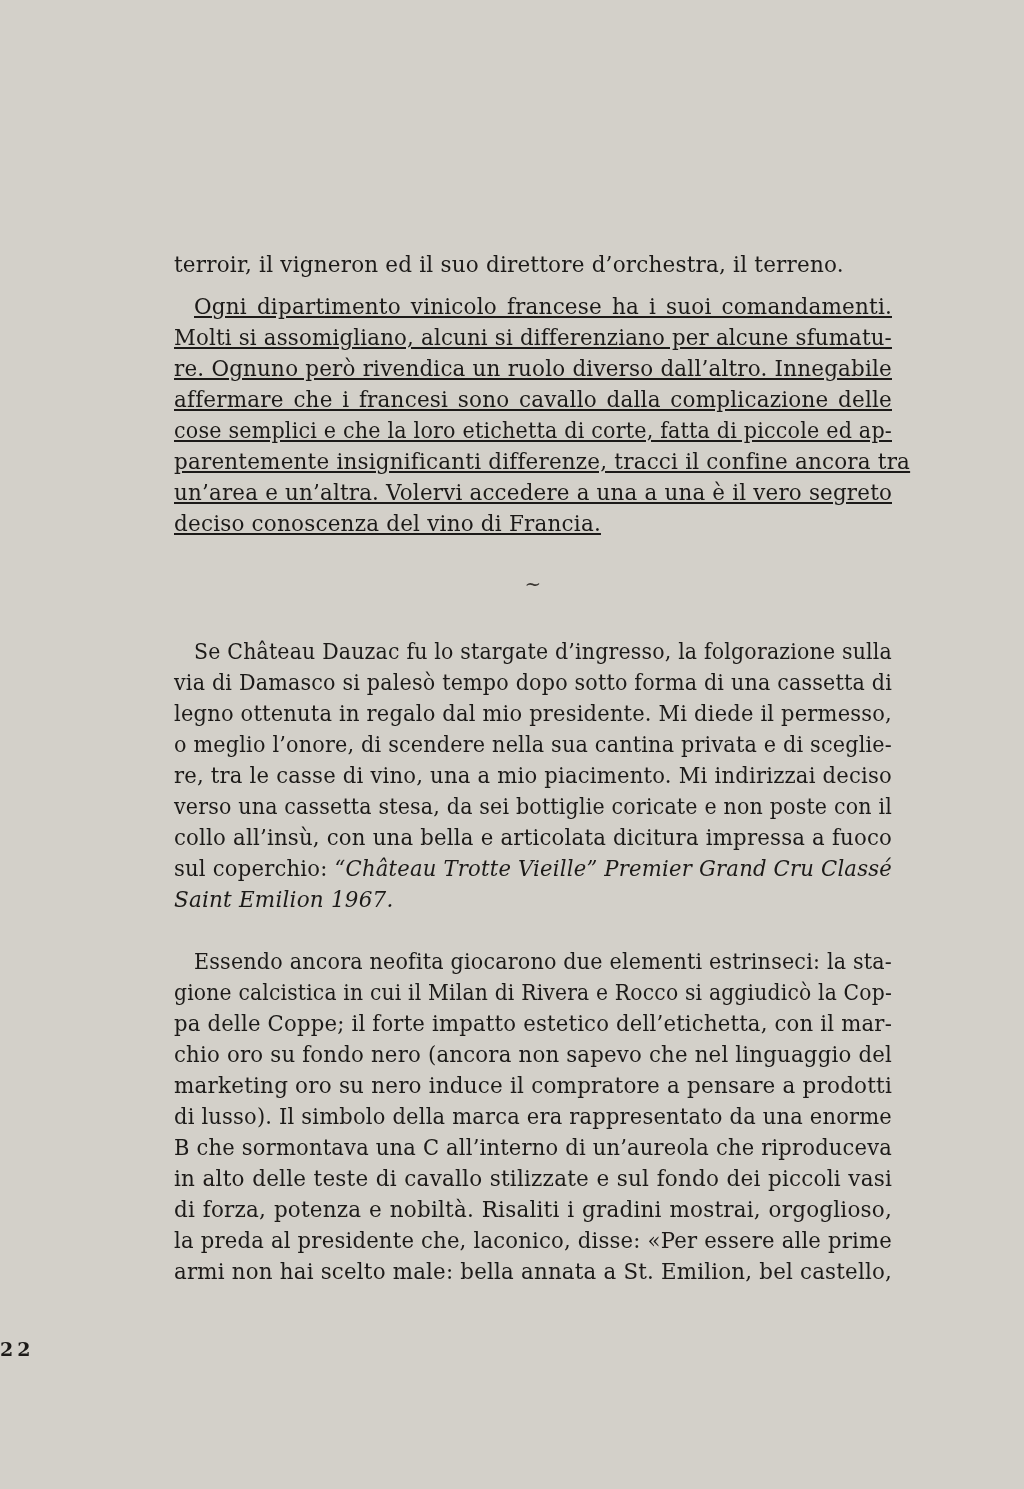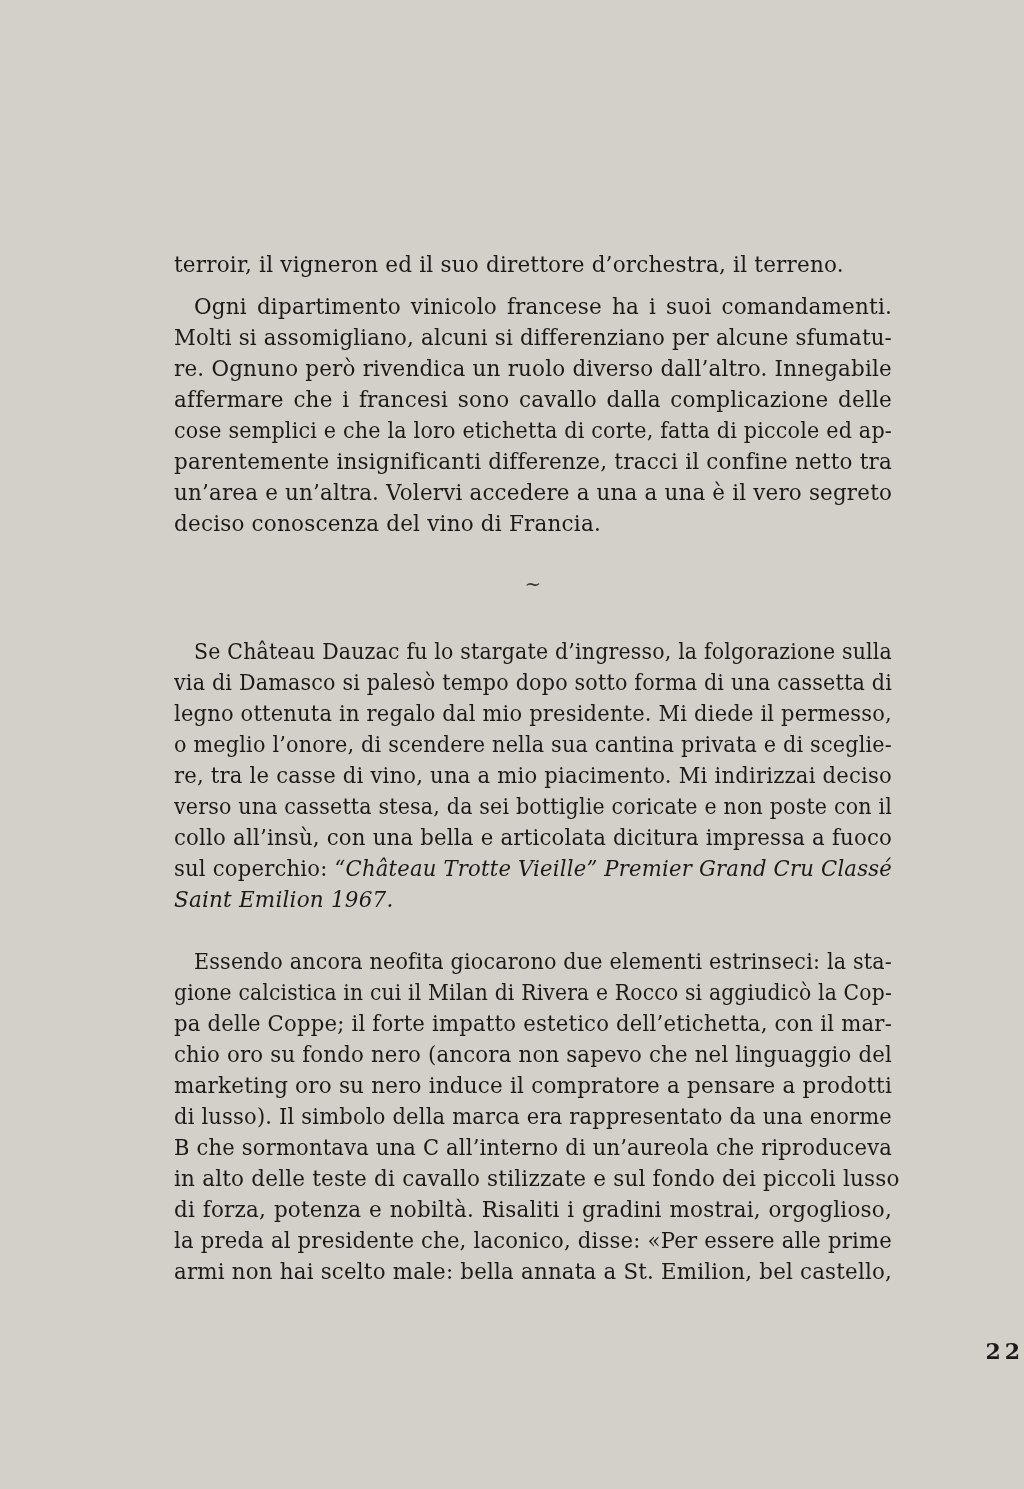--- a/index.html
+++ b/index.html
@@ -17,49 +17,49 @@
     line-height: 31px;
     height: 31px;
     white-space: nowrap;
     letter-spacing: 0.2px;
     transform-origin: left top;
   }
   .just { text-align: justify; text-align-last: justify; }
   .indent { padding-left: 20px; }
   .para { position: absolute; left: 0; width: 718px; }
   .p0 { top: 8px; margin-top: 19px; }
-  .p1 { top: 69px; }
+  .p1 { top: 69px; text-decoration: underline; }
   .p2 { top: 414px; }
   .p3 { top: 724px; }
   .sep {
     position: absolute; top: 350px; left: 0; width: 718px;
     text-align: center; font-size: 20px; color: #3a3632;
   }
   .pagenum {
     position: absolute; top: 1338px; left: 0; width: 1024px;
-    text-align: right; font-size: 22px; font-weight: bold; letter-spacing: 4px;
+    text-align: left; font-size: 19px; font-weight: bold; letter-spacing: 4px;
   }
   em { font-style: italic; }
 </style>
 </head>
 <body>
 
 <div class="page">
 
   <div class="para p0">
     <div class="line">terroir, il vigneron ed il suo direttore d’orchestra, il terreno.</div>
   </div>
 
   <div class="para p1">
     <div class="line just indent">Ogni dipartimento vinicolo francese ha i suoi comandamenti.</div>
     <div class="line just" style="width: 725.062px; transform: scaleX(0.990259); box-sizing: border-box;">Molti si assomigliano, alcuni si differenziano per alcune sfumatu-</div>
     <div class="line just" style="width: 719.719px; transform: scaleX(0.997612); box-sizing: border-box;">re. Ognuno però rivendica un ruolo diverso dall’altro. Innegabile</div>
     <div class="line just">affermare che i francesi sono cavallo dalla complicazione delle</div>
     <div class="line just" style="width: 746.609px; transform: scaleX(0.961681); box-sizing: border-box;">cose semplici e che la loro etichetta di corte, fatta di piccole ed ap-</div>
-    <div class="line just" style="width: 718.766px; transform: scaleX(0.998935); box-sizing: border-box;">parentemente insignificanti differenze, tracci il confine netto tra</div>
+    <div class="line just" style="width: 718.766px; transform: scaleX(0.998935); box-sizing: border-box;">parentemente insignificanti differenze, tracci il confine ancora tra</div>
     <div class="line just" style="width: 721.734px; transform: scaleX(0.994826); box-sizing: border-box;">un’area e un’altra. Volervi accedere a una a una è il vero segreto</div>
     <div class="line">deciso conoscenza del vino di Francia.</div>
   </div>
 
   <div class="sep">~</div>
 
   <div class="para p2">
     <div class="line just indent" style="width: 753.087px; transform: scaleX(0.953409); padding-left: 20.9773px; box-sizing: border-box;">Se Château Dauzac fu lo stargate d’ingresso, la folgorazione sulla</div>
     <div class="line just" style="width: 747.047px; transform: scaleX(0.961118); box-sizing: border-box;">via di Damasco si palesò tempo dopo sotto forma di una cassetta di</div>
     <div class="line just" style="width: 735.016px; transform: scaleX(0.97685); box-sizing: border-box;">legno ottenuta in regalo dal mio presidente. Mi diede il permesso,</div>
@@ -72,20 +72,20 @@
   </div>
 
   <div class="para p3">
     <div class="line just indent" style="width: 746.417px; transform: scaleX(0.961929); padding-left: 20.7915px; box-sizing: border-box;">Essendo ancora neofita giocarono due elementi estrinseci: la sta-</div>
     <div class="line just" style="width: 760.203px; transform: scaleX(0.944484); box-sizing: border-box;">gione calcistica in cui il Milan di Rivera e Rocco si aggiudicò la Cop-</div>
     <div class="line just" style="width: 728.75px; transform: scaleX(0.985249); box-sizing: border-box;">pa delle Coppe; il forte impatto estetico dell’etichetta, con il mar-</div>
     <div class="line just" style="width: 725.984px; transform: scaleX(0.989002); box-sizing: border-box;">chio oro su fondo nero (ancora non sapevo che nel linguaggio del</div>
     <div class="line just" style="width: 718.484px; transform: scaleX(0.999326); box-sizing: border-box;">marketing oro su nero induce il compratore a pensare a prodotti</div>
     <div class="line just" style="width: 734.625px; transform: scaleX(0.977369); box-sizing: border-box;">di lusso). Il simbolo della marca era rappresentato da una enorme</div>
     <div class="line just" style="width: 733.672px; transform: scaleX(0.978639); box-sizing: border-box;">B che sormontava una C all’interno di un’aureola che riproduceva</div>
-    <div class="line just">in alto delle teste di cavallo stilizzate e sul fondo dei piccoli lusso</div>
+    <div class="line just">in alto delle teste di cavallo stilizzate e sul fondo dei piccoli vasi</div>
     <div class="line just">di forza, potenza e nobiltà. Risaliti i gradini mostrai, orgoglioso,</div>
     <div class="line just" style="width: 729.688px; transform: scaleX(0.983983); box-sizing: border-box;">la preda al presidente che, laconico, disse: «Per essere alle prime</div>
     <div class="line just" style="width: 722.781px; transform: scaleX(0.993385); box-sizing: border-box;">armi non hai scelto male: bella annata a St. Emilion, bel castello,</div>
   </div>
 </div>
 
 <div class="pagenum">22</div>
 
 </body></html>

